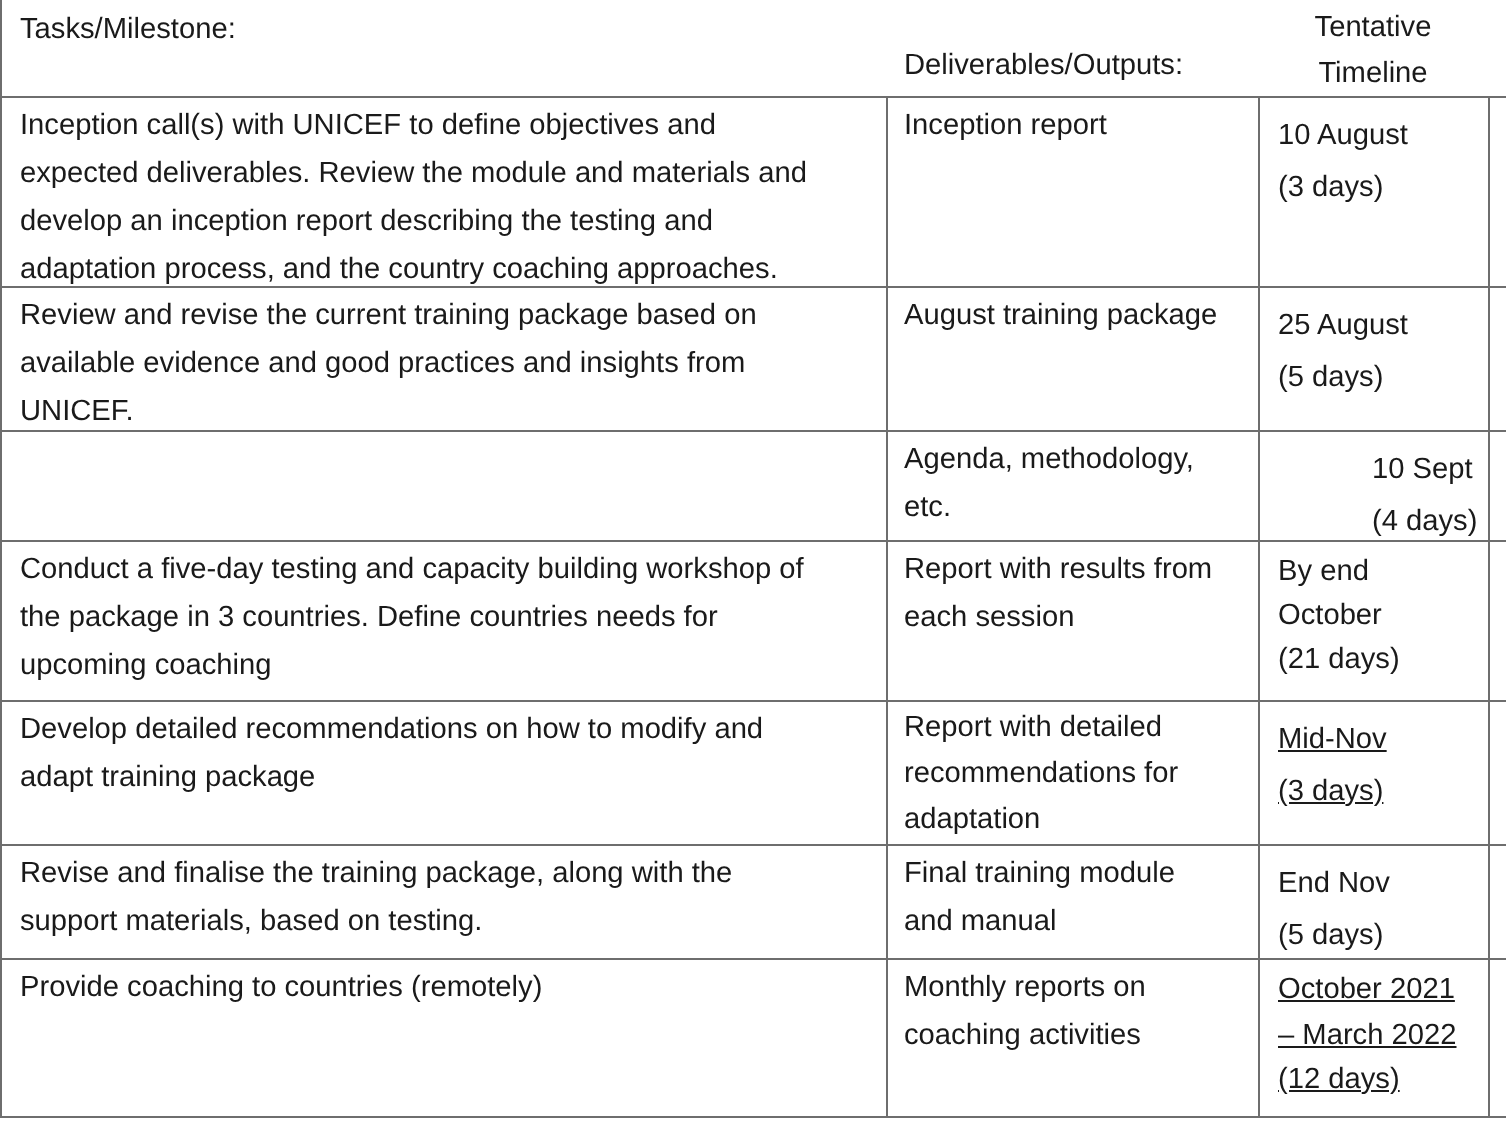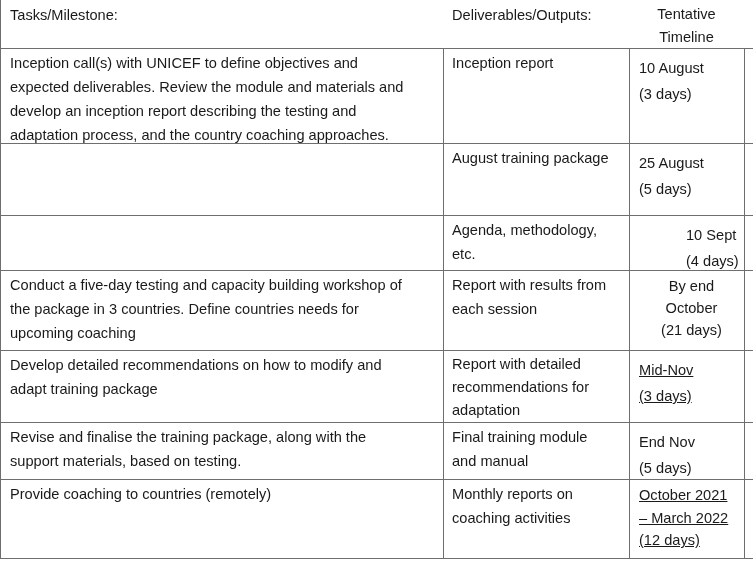--- a/index.html
+++ b/index.html
@@ -16,21 +16,21 @@
     .cell {
       position: absolute; top: 0; bottom: 0; box-sizing: border-box;
       font-size: 14.6px; line-height: 24px;
     }
     .c1 { left: 0; width: 443px; padding: 3px 0 0 10px; }
     .c2 { left: 443px; width: 186px; padding: 3px 0 0 9px; }
     .c3 { left: 629px; width: 115px; padding: 7px 0 0 10px; }
     .line-h { position: absolute; height: 1px; background: #6e6e6e; }
     .line-v { position: absolute; width: 1px; background: #6e6e6e; }
     .hdr .c1 { padding-top: 3px; }
-    .hdr .c2 { padding-top: 3px; }
+    .hdr .c2 { padding-top: 21px; }
     .hdr .c3 { padding: 3px 0 0 0; text-align: center; line-height: 23px; }
     .txt { display: block; white-space: pre-line; }
   </style>
 </head>
 <body>
 
 <div class="tbl">
 
   <div class="row hdr" style="top:0;height:48px;">
     <div class="cell c1">
@@ -55,20 +55,25 @@
     <div class="cell c2">
         <span class="txt">Inception report</span>
       </div>
     <div class="cell c3">
         <span class="txt" style="line-height:26px;">10 August
 (3 days)</span>
       </div>
   </div>
 
   <div class="row" style="top:143px;height:72px;">
+    <div class="cell c1">
+        <span class="txt">Review and revise the current training package based on
+available evidence and good practices and insights from
+UNICEF.</span>
+      </div>
     <div class="cell c2">
         <span class="txt">August training package</span>
       </div>
     <div class="cell c3">
         <span class="txt" style="line-height:26px;">25 August
 (5 days)</span>
       </div>
   </div>
 
   <div class="row" style="top:215px;height:55px;">
@@ -85,21 +90,21 @@
   <div class="row" style="top:270px;height:80px;padding-left:42px;">
     <div class="cell c1">
         <span class="txt">Conduct a five-day testing and capacity building workshop of
 the package in 3 countries. Define countries needs for
 upcoming coaching</span>
       </div>
     <div class="cell c2">
         <span class="txt">Report with results from
 each session</span>
       </div>
-    <div class="cell c3" style="padding-top:5px;text-align:center;">
+    <div class="cell c3" style="padding-top:5px;">
         <span class="txt" style="line-height:22px;">By end
 October
 (21 days)</span>
       </div>
   </div>
 
   <div class="row" style="top:350px;height:72px;">
     <div class="cell c1">
         <span class="txt">Develop detailed recommendations on how to modify and
 adapt training package</span>

